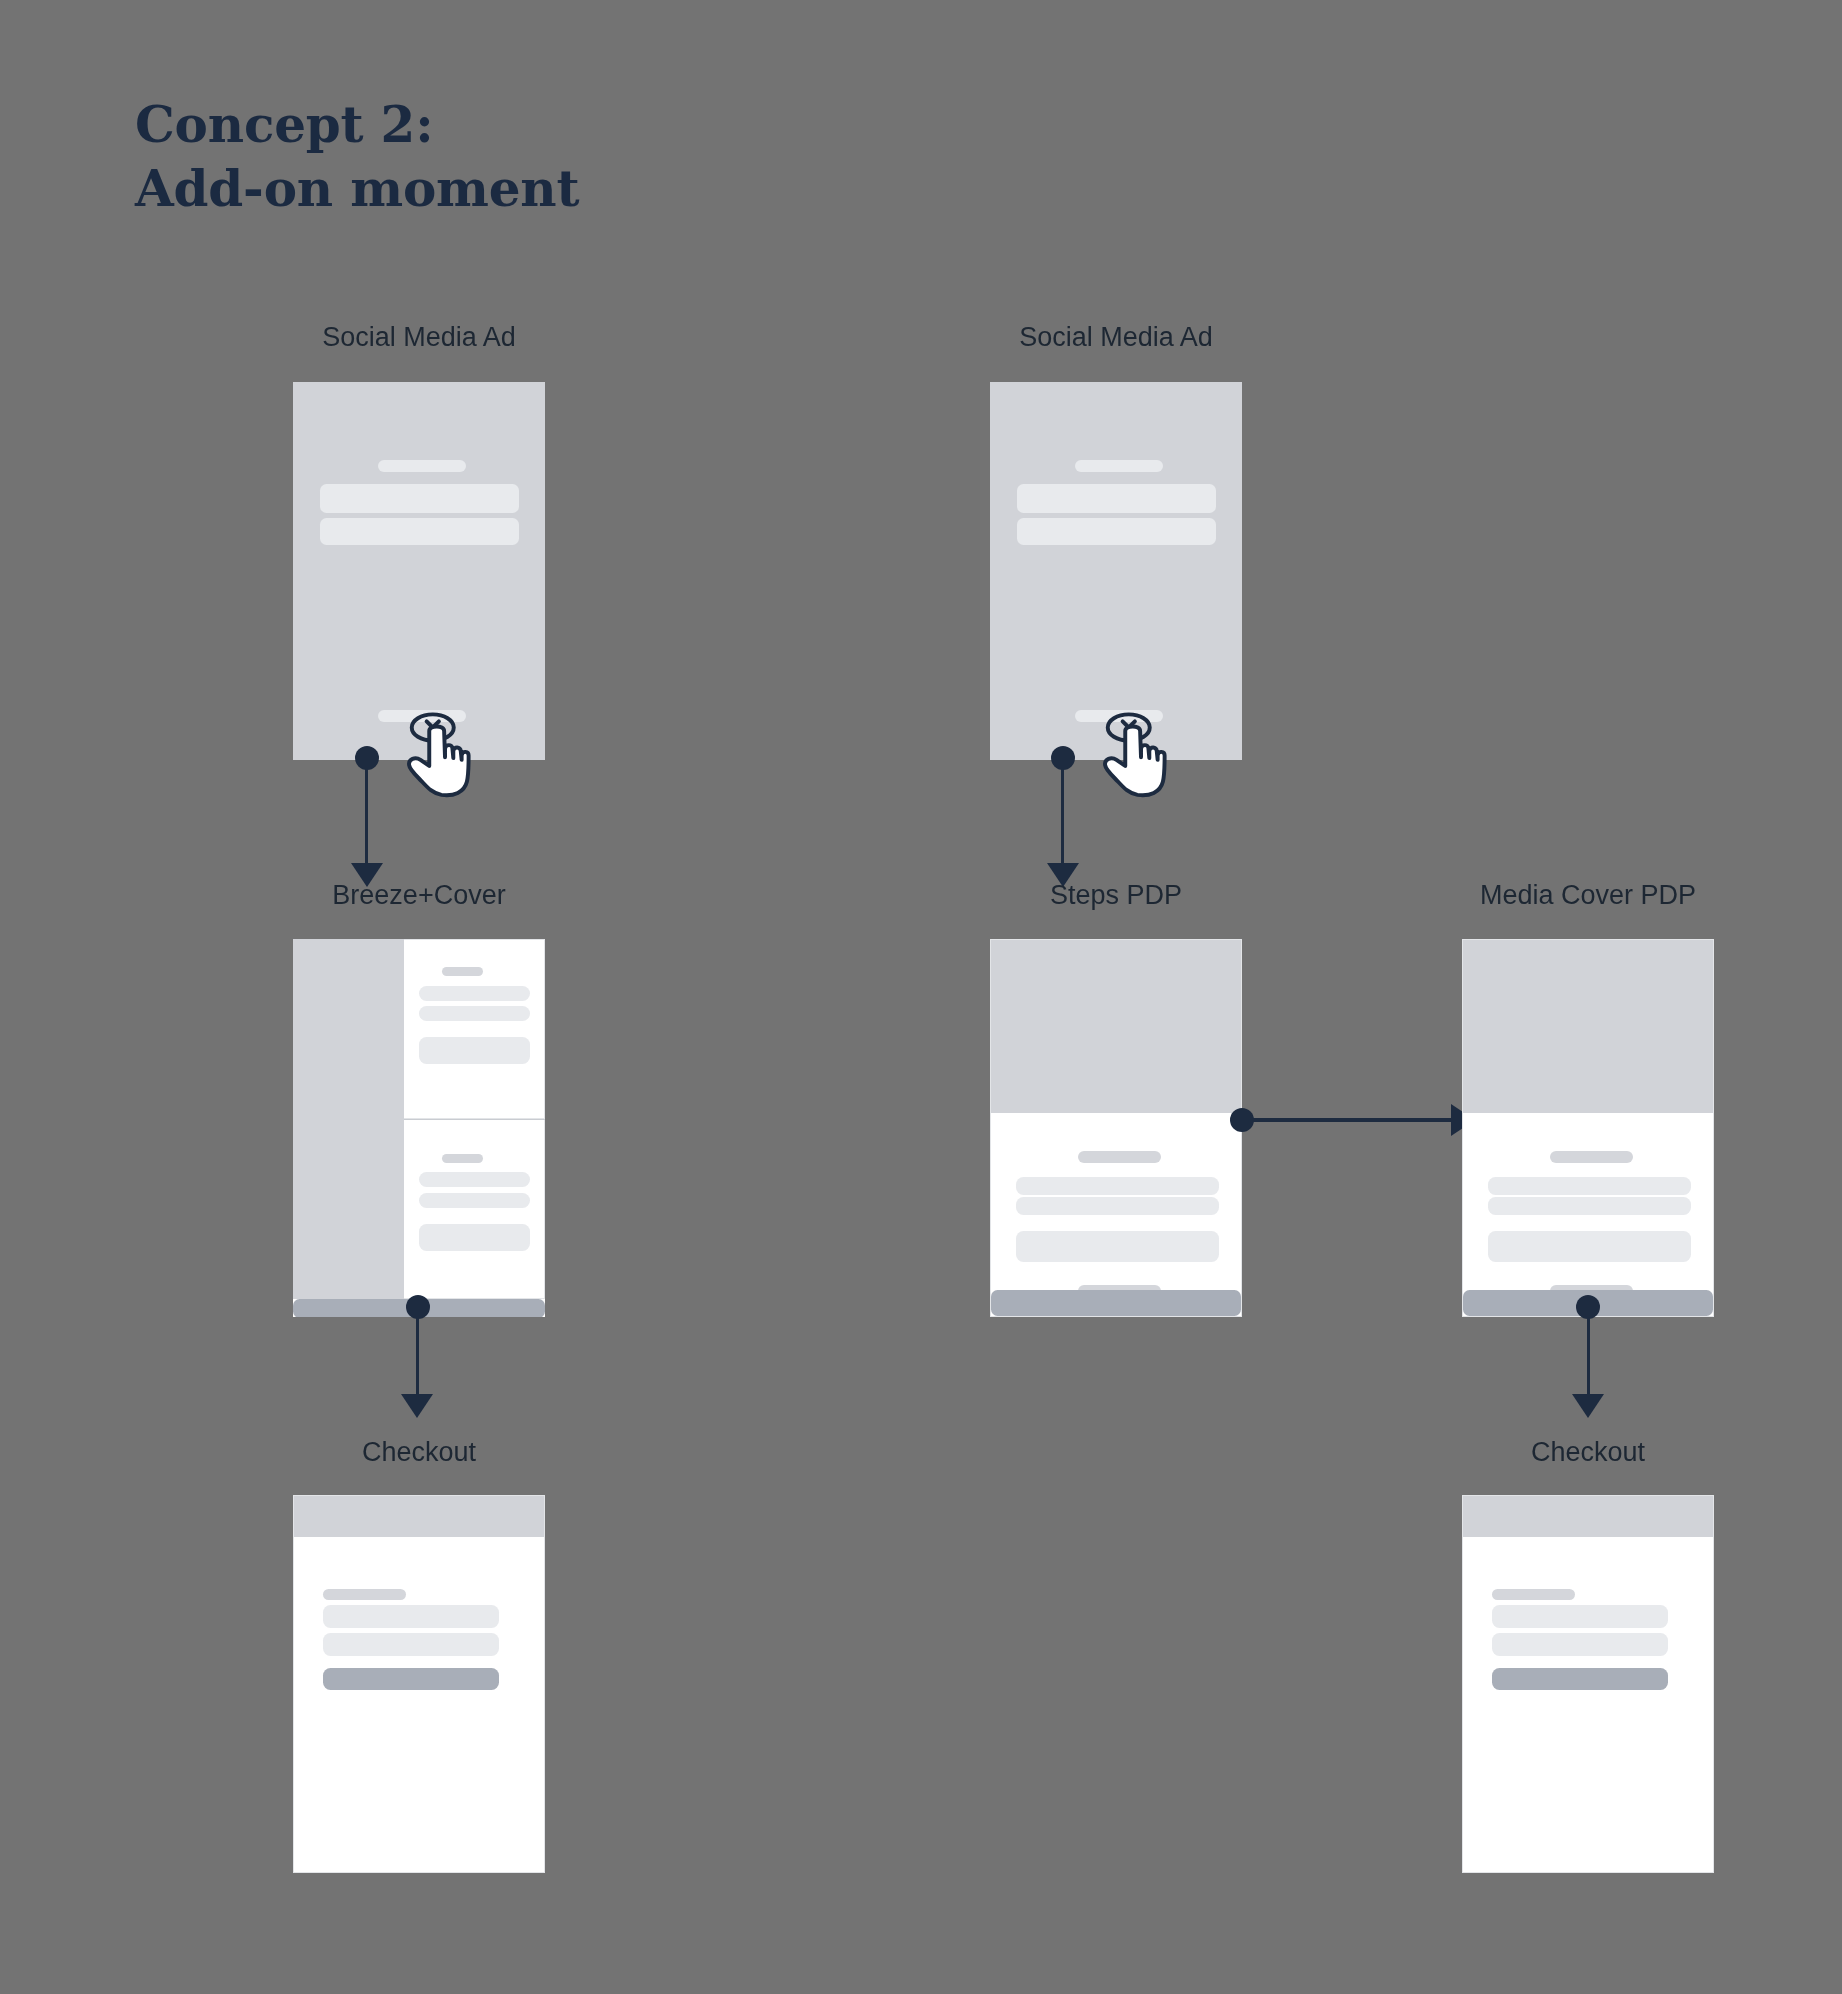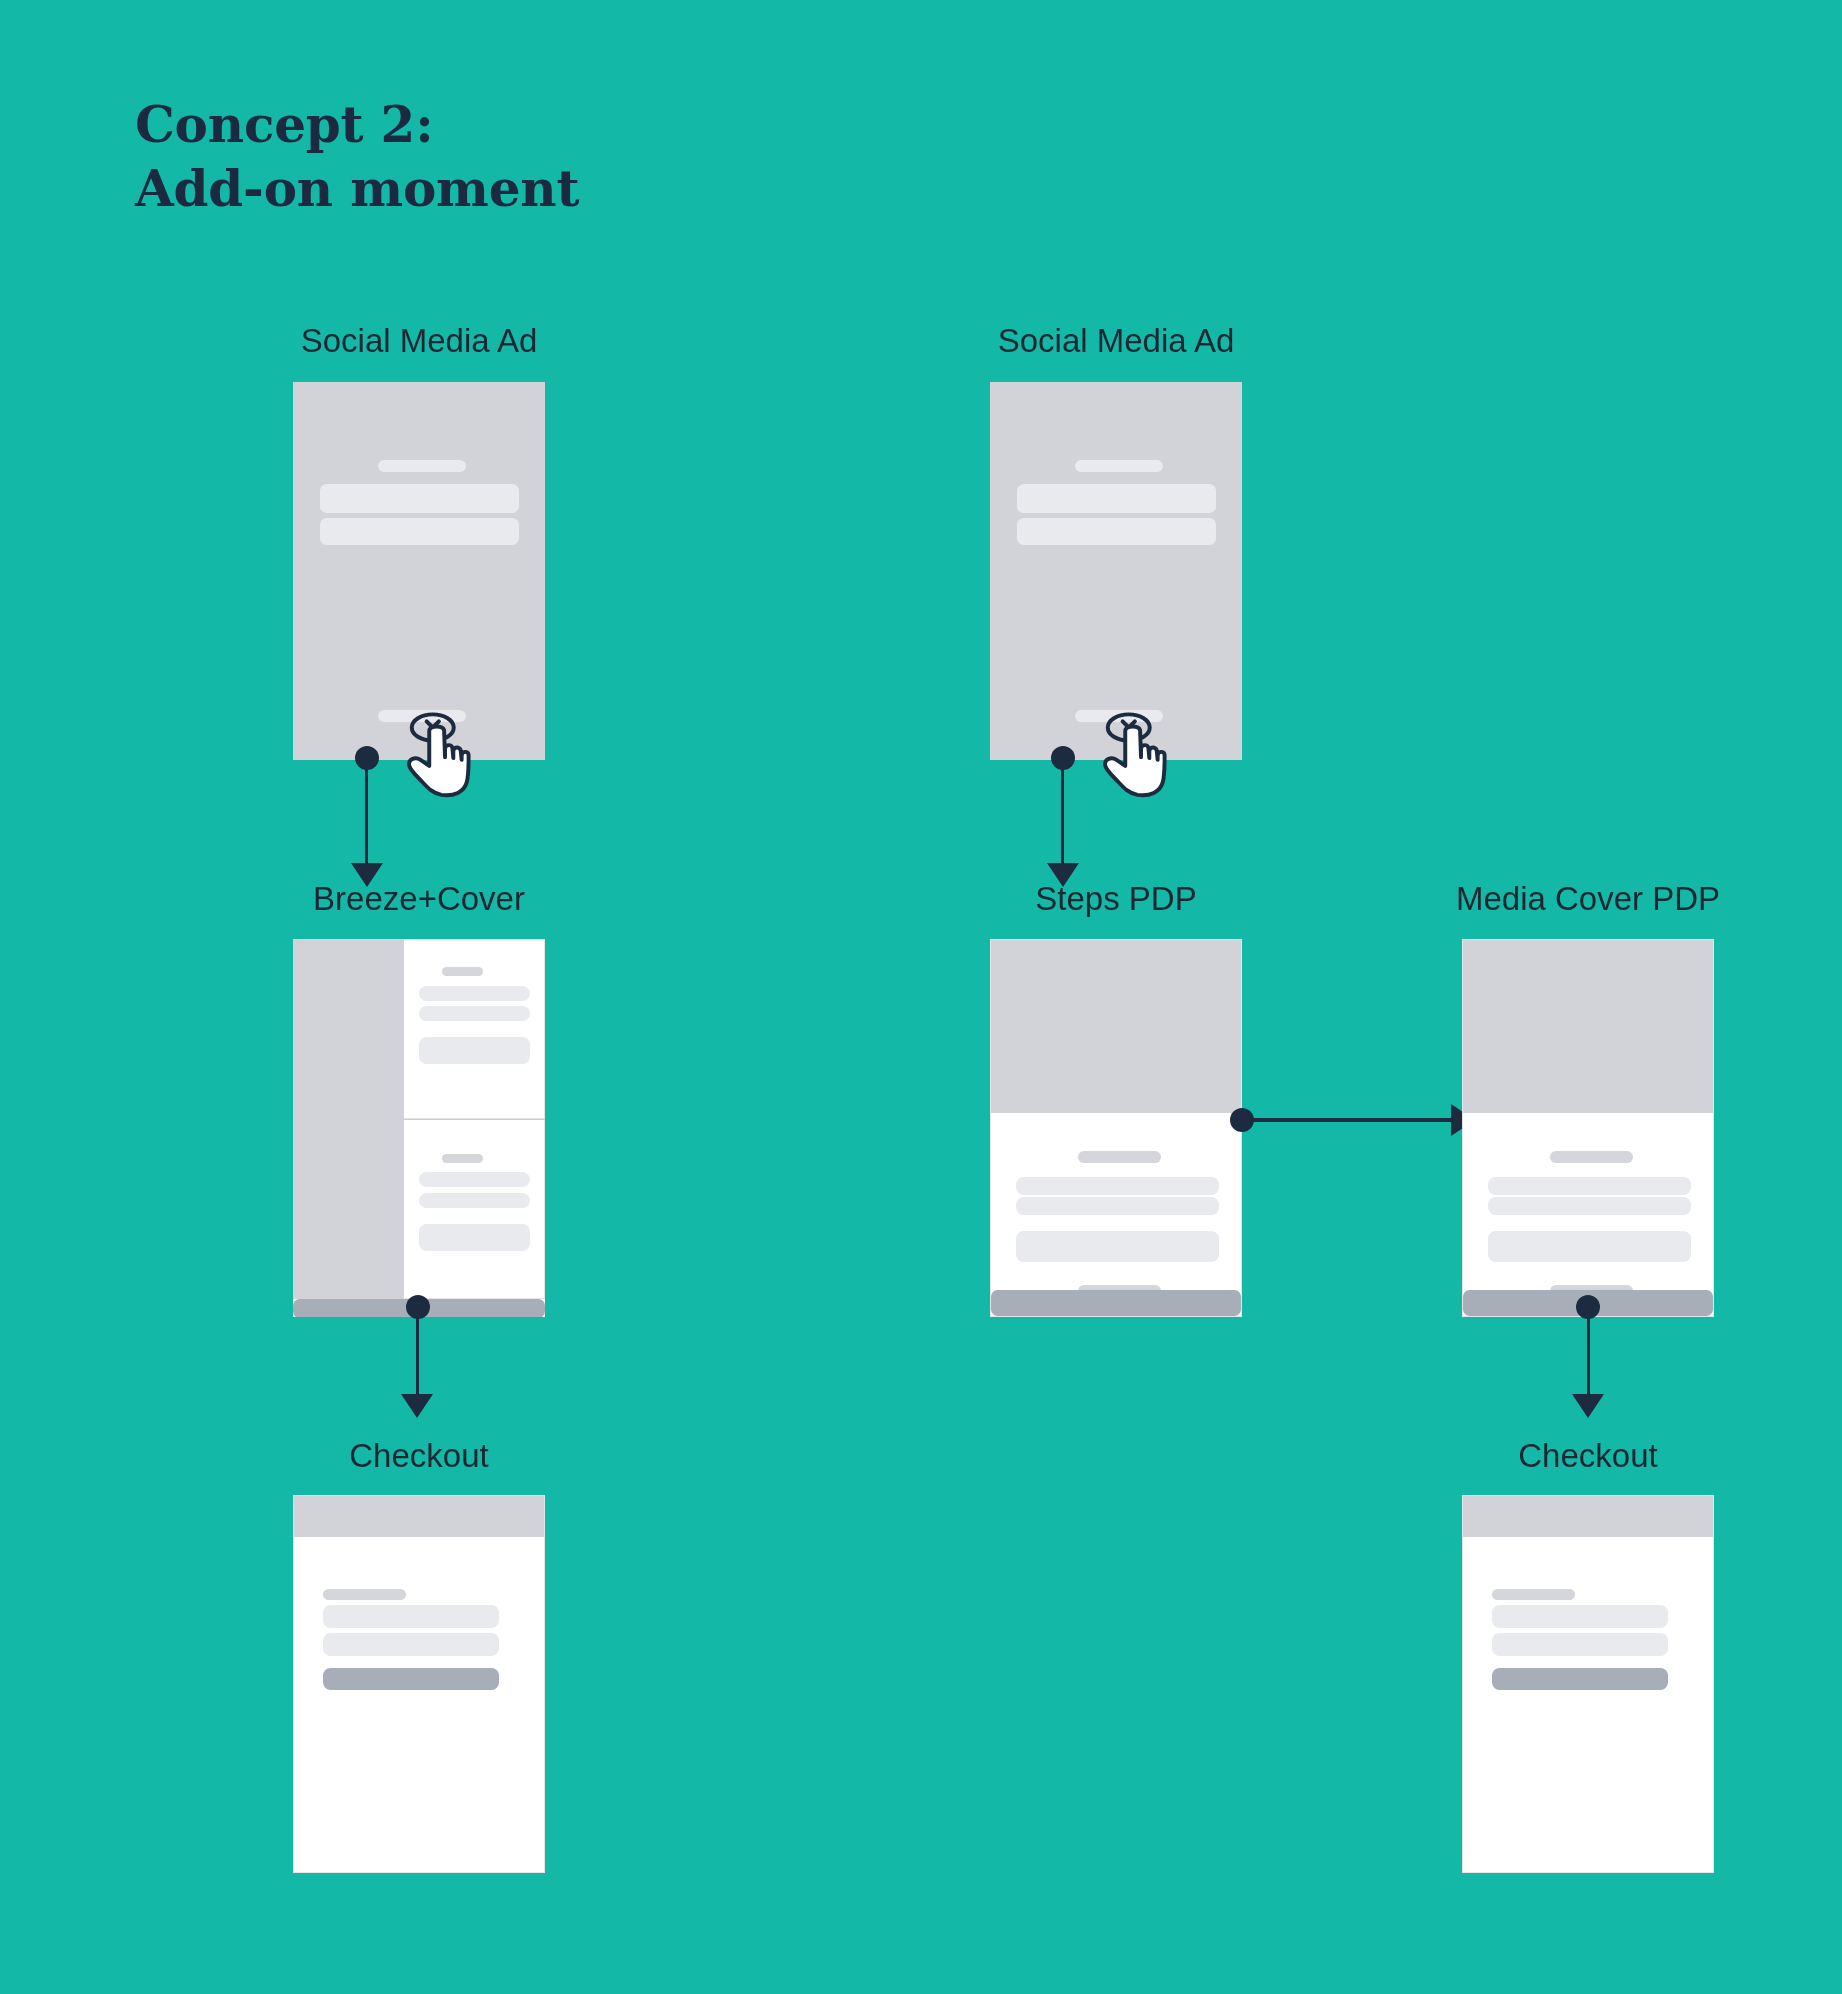--- a/index.html
+++ b/index.html
@@ -15,42 +15,42 @@
     font-family: "Liberation Sans", "DejaVu Sans", sans-serif;
     position: relative;
     overflow: hidden;
   }
 
   
   .canvas {
     position: relative;
     width: 1843px;
     height: 1995px;
-    background: #14b8a6;
+    background: #737373;
   }
 
   
   .column-title {
     position: absolute;
     font-family: "DejaVu Serif", "Liberation Serif", serif;
     font-weight: bold;
     font-size: 50px;
     line-height: 1.28;
     color: #1b2a41;
     letter-spacing: -0.2px;
     white-space: pre-line;
   }
   .column-title.c2 { left: 135px; top: 93px; }
   .column-title.c1 { left: 990px; top: 93px; }
 
   
   .card-label {
     position: absolute;
     font-family: "Liberation Sans", "DejaVu Sans", sans-serif;
-    font-size: 33px;
+    font-size: 27px;
     font-weight: 400;
     color: #1d2733;
     text-align: center;
     white-space: nowrap;
     transform: translateX(-50%);
   }
 
   
   .card {
     position: absolute;

